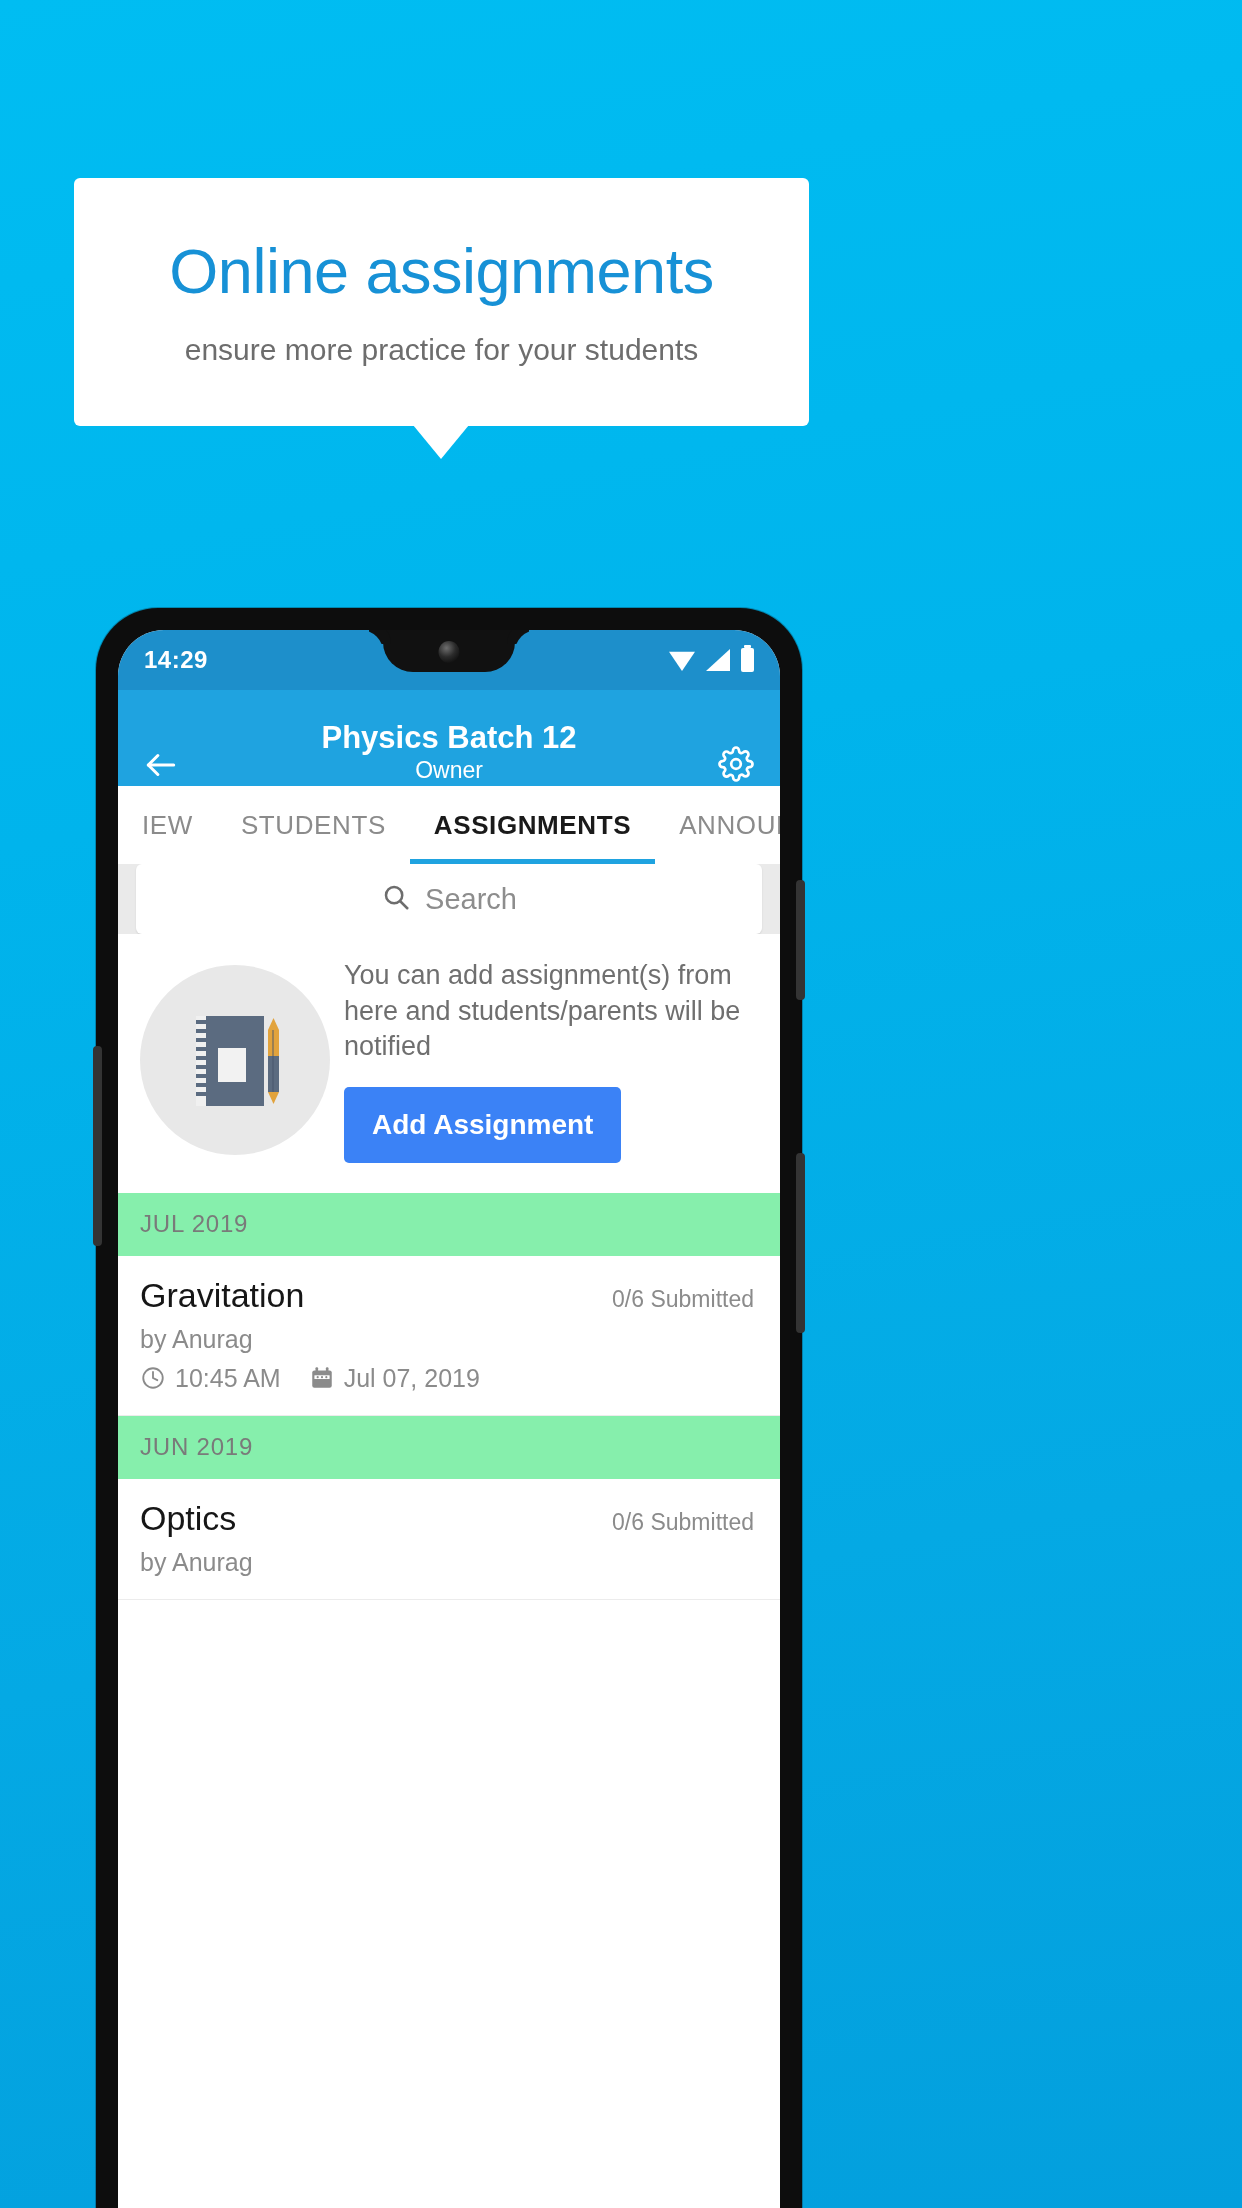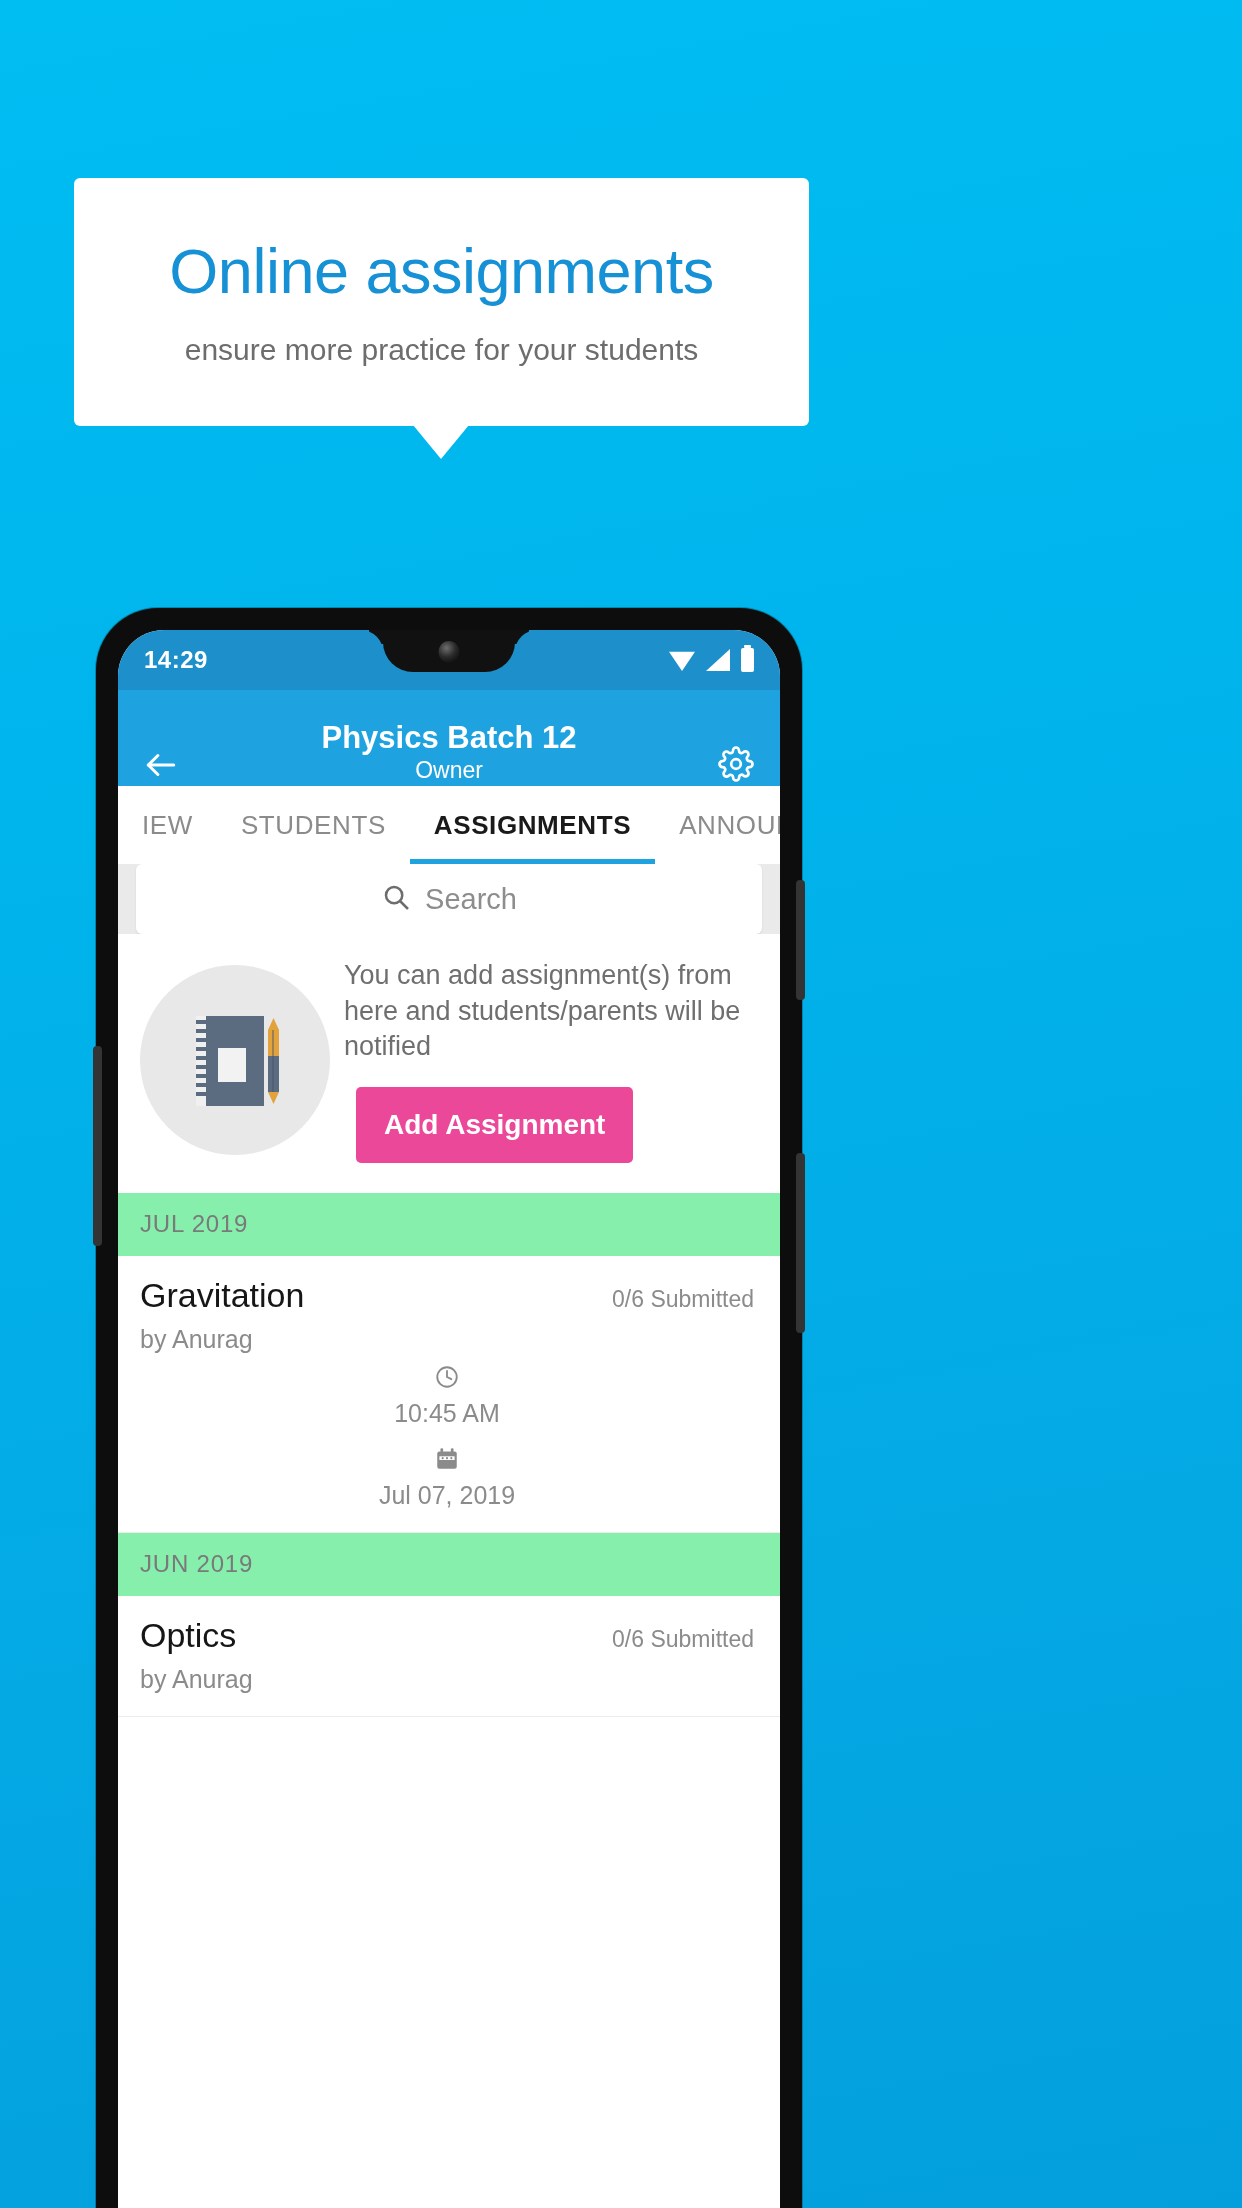--- a/index.html
+++ b/index.html
@@ -265,30 +265,29 @@
   }
   .empty-right { flex: 1 1 auto; min-width: 0; }
   .empty-text {
     color: #6f6f6f;
     font-size: 27px;
     line-height: 1.32;
   }
   .add-btn {
     margin-top: 22px;
     display: inline-block;
-    background: #ec4899;
+    background: #3b82f6;
     color: #fff;
     font-size: 28px;
     font-weight: 700;
     padding: 22px 28px;
     border-radius: 5px;
     border: none;
     font-family: "Liberation Sans", sans-serif;
     cursor: pointer;
-    margin-left: 12px;
   }
 
   
   .month-header {
     background: #86efac;
     height: 63px;
     display: flex;
     align-items: center;
     padding: 0 22px;
     color: #7a7a7a;
@@ -322,21 +321,20 @@
     font-size: 25px;
     color: #8b8b8b;
   }
   .assign-meta {
     margin-top: 10px;
     display: flex;
     align-items: center;
     gap: 9px;
     font-size: 25px;
     color: #8b8b8b;
-    flex-direction: column;
   }
   .assign-meta .gap { width: 10px; }
   .meta-ico { display: inline-flex; align-items: center; color: #8b8b8b; }
 </style>
 </head>
 <body>
 
 <div class="bubble">
   <div class="bubble-title">Online assignments</div>
   <div class="bubble-sub">ensure more practice for your students</div>

